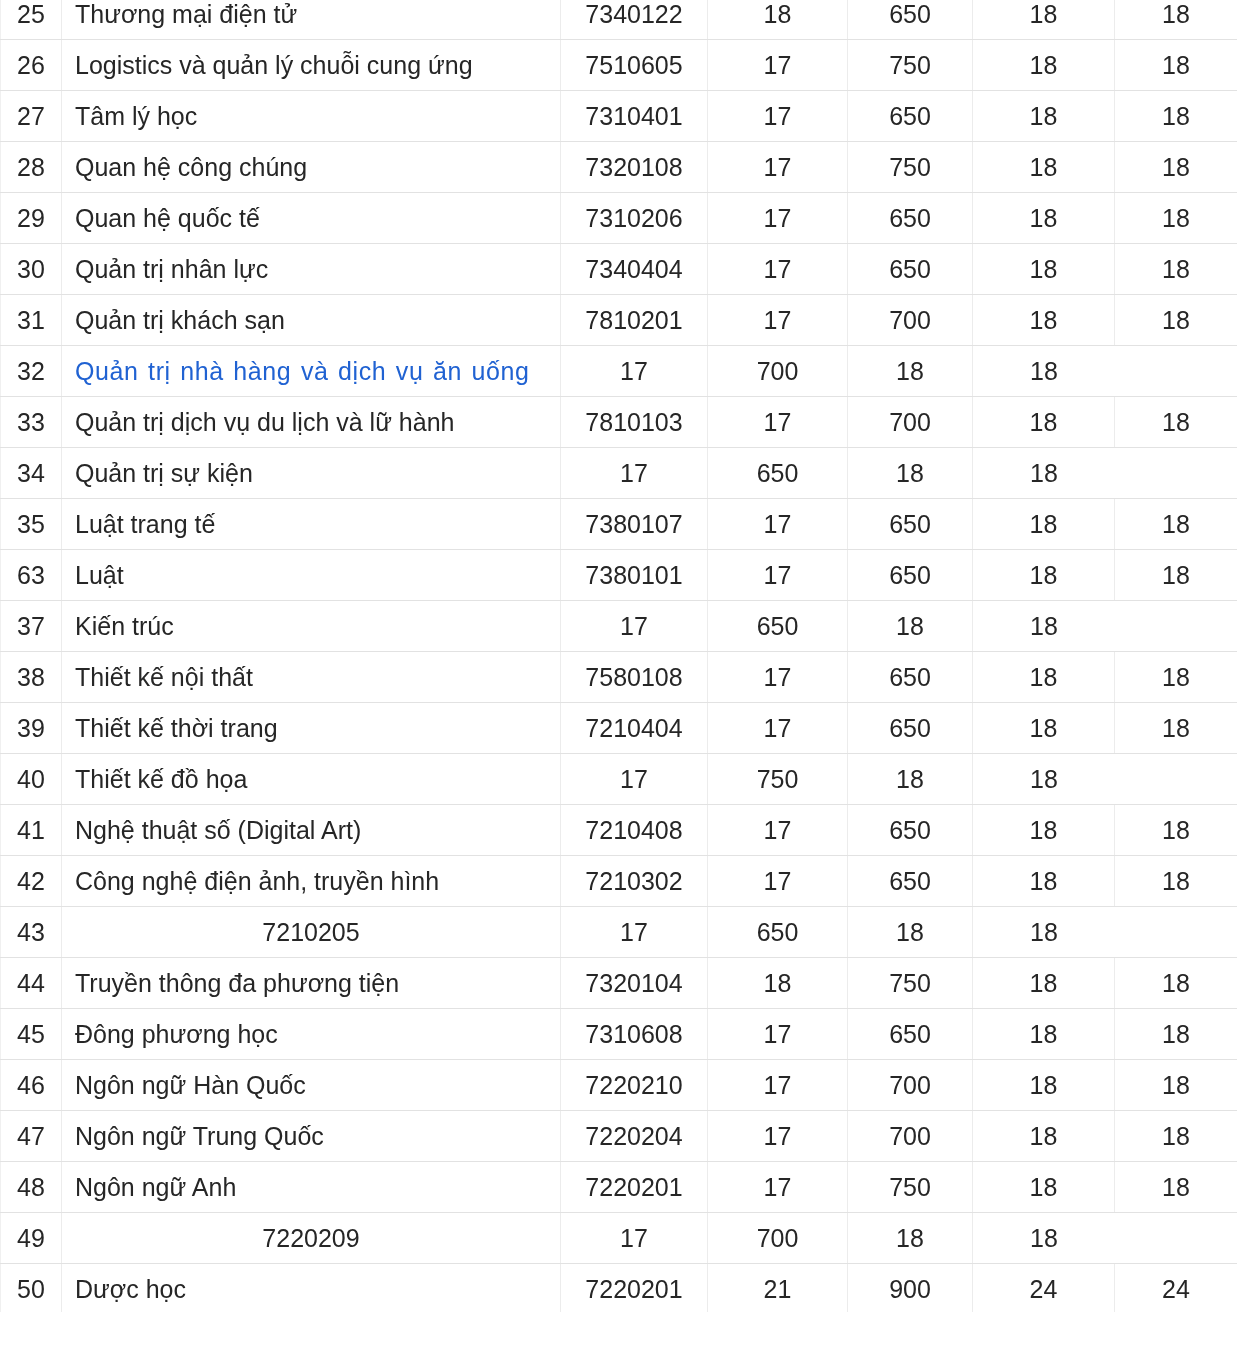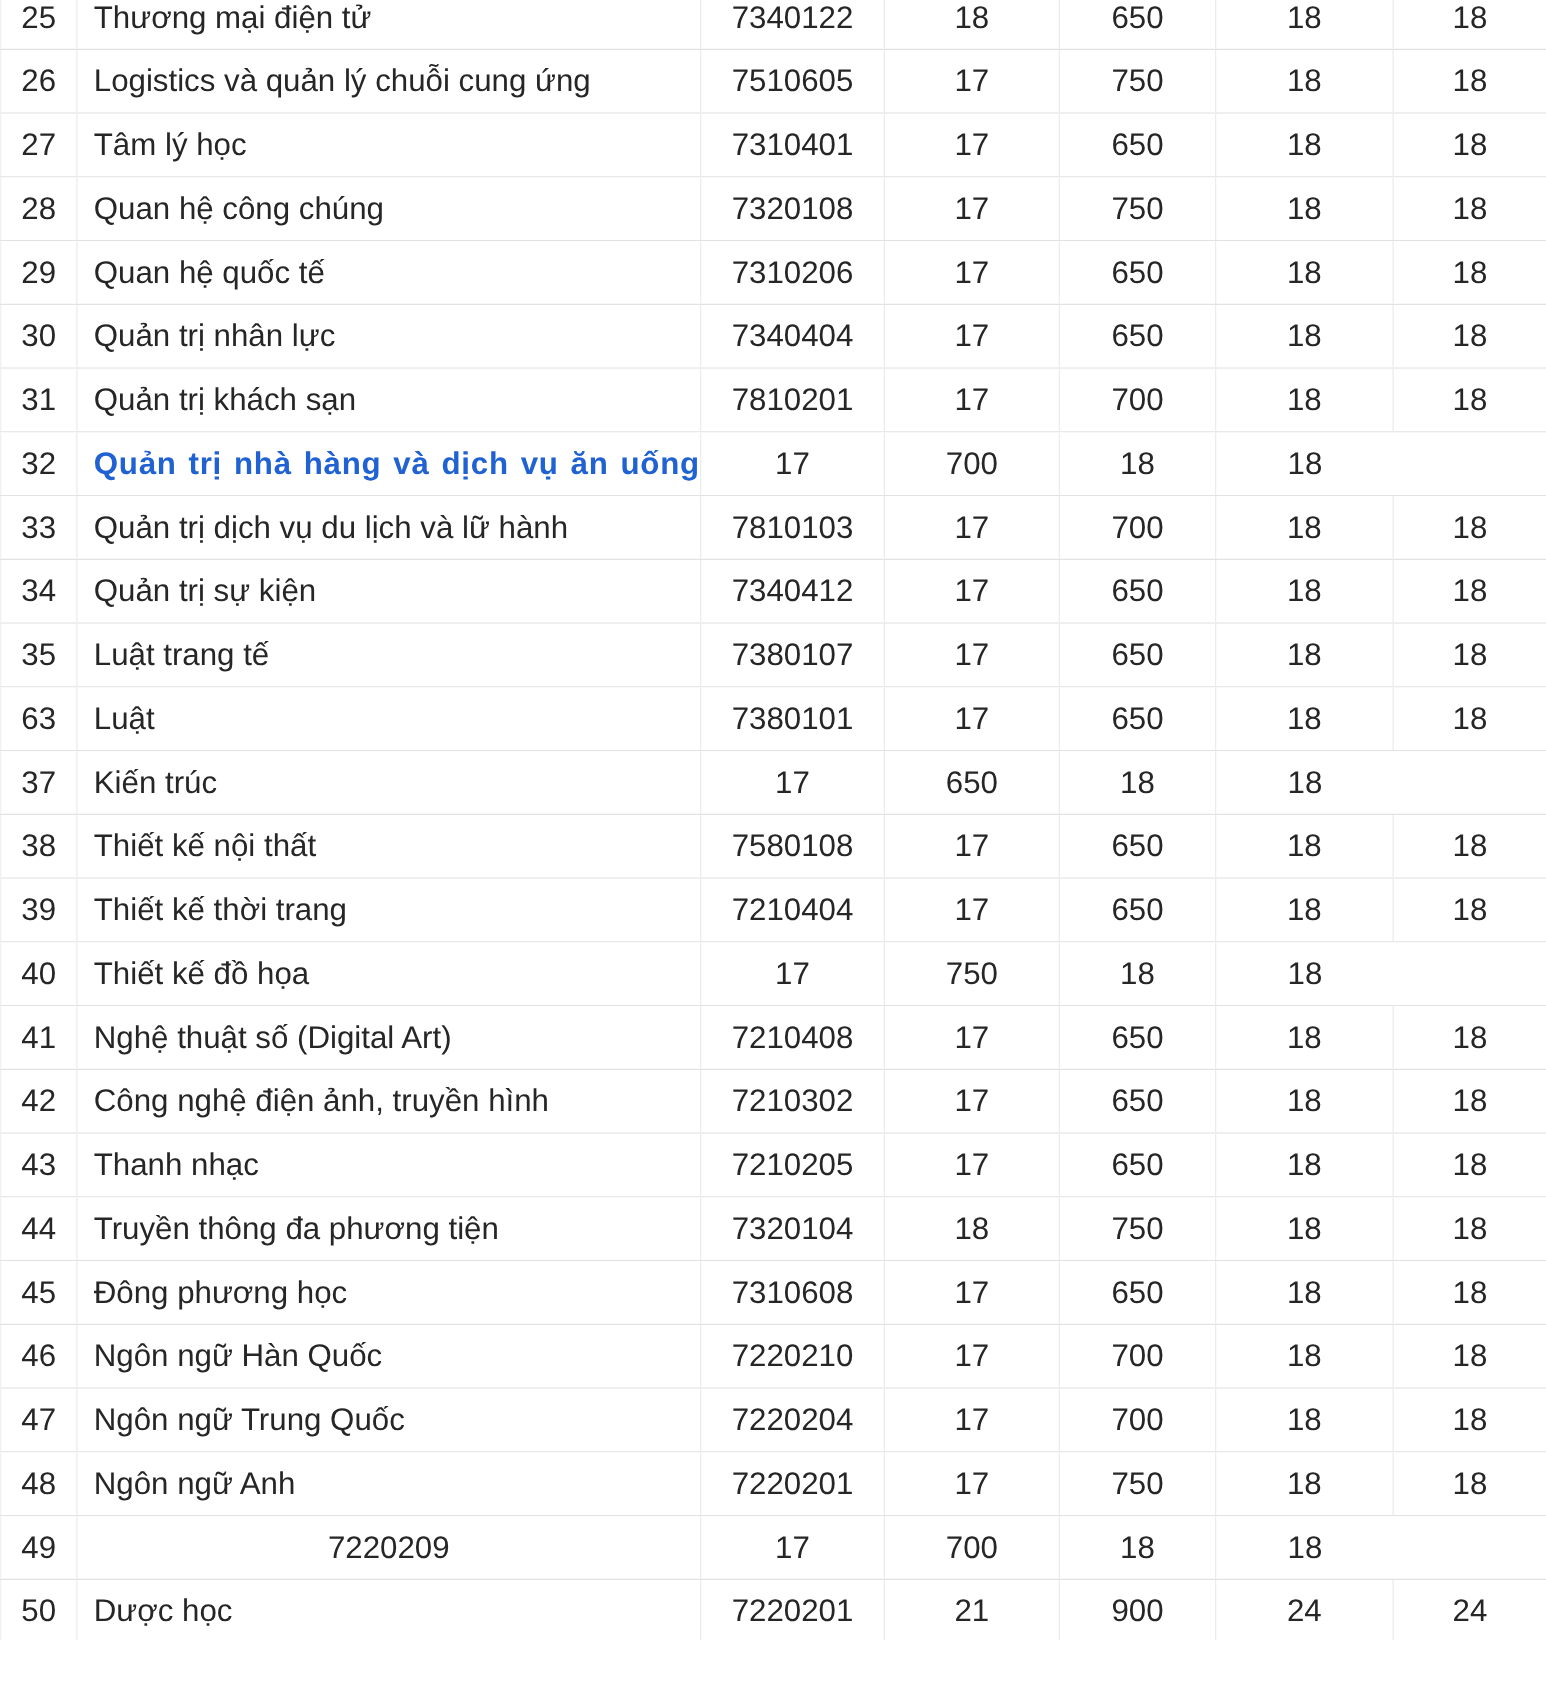--- a/index.html
+++ b/index.html
@@ -48,21 +48,21 @@
   }
   .cell:last-child { border-right: none; }
   .c-num { border-left: 1px solid #f0f0f0; }
   .c-name {
     justify-content: flex-start;
     padding-left: 13px;
     padding-right: 8px;
   }
   .c-name.link {
     color: var(--link-color);
-    font-weight: 700;
+    font-weight: 400;
     letter-spacing: 0.6px;
     word-spacing: 2px;
     cursor: pointer;
   }
 </style>
 </head>
 <body>
 
 <div class="viewport">
   <div class="scores-table">
@@ -151,21 +151,20 @@
     <div class="cell c-code">7810103</div>
     <div class="cell c-val">17</div>
     <div class="cell c-val">700</div>
     <div class="cell c-val">18</div>
     <div class="cell c-val">18</div>
   </div>
 
   <div class="row">
     <div class="cell c-num">34</div>
     <div class="cell c-name">Quản trị sự kiện</div>
-    <div class="cell c-code">7340412</div>
     <div class="cell c-val">17</div>
     <div class="cell c-val">650</div>
     <div class="cell c-val">18</div>
     <div class="cell c-val">18</div>
   </div>
 
   <div class="row">
     <div class="cell c-num">35</div>
     <div class="cell c-name">Luật trang tế</div>
     <div class="cell c-code">7380107</div>
@@ -238,21 +237,20 @@
     <div class="cell c-name">Công nghệ điện ảnh, truyền hình</div>
     <div class="cell c-code">7210302</div>
     <div class="cell c-val">17</div>
     <div class="cell c-val">650</div>
     <div class="cell c-val">18</div>
     <div class="cell c-val">18</div>
   </div>
 
   <div class="row">
     <div class="cell c-num">43</div>
-    <div class="cell c-name">Thanh nhạc</div>
     <div class="cell c-code">7210205</div>
     <div class="cell c-val">17</div>
     <div class="cell c-val">650</div>
     <div class="cell c-val">18</div>
     <div class="cell c-val">18</div>
   </div>
 
   <div class="row">
     <div class="cell c-num">44</div>
     <div class="cell c-name">Truyền thông đa phương tiện</div>

